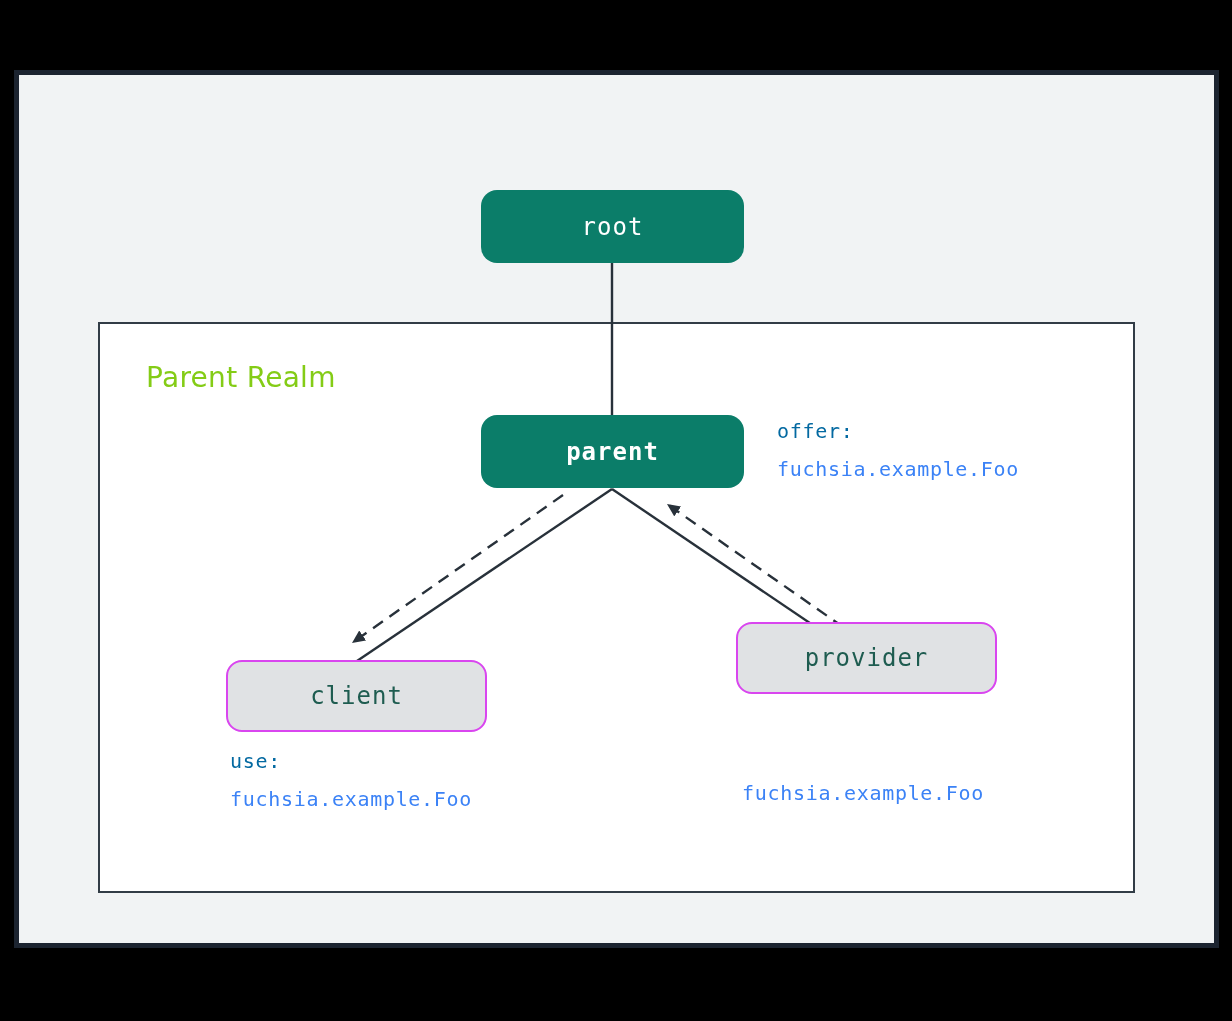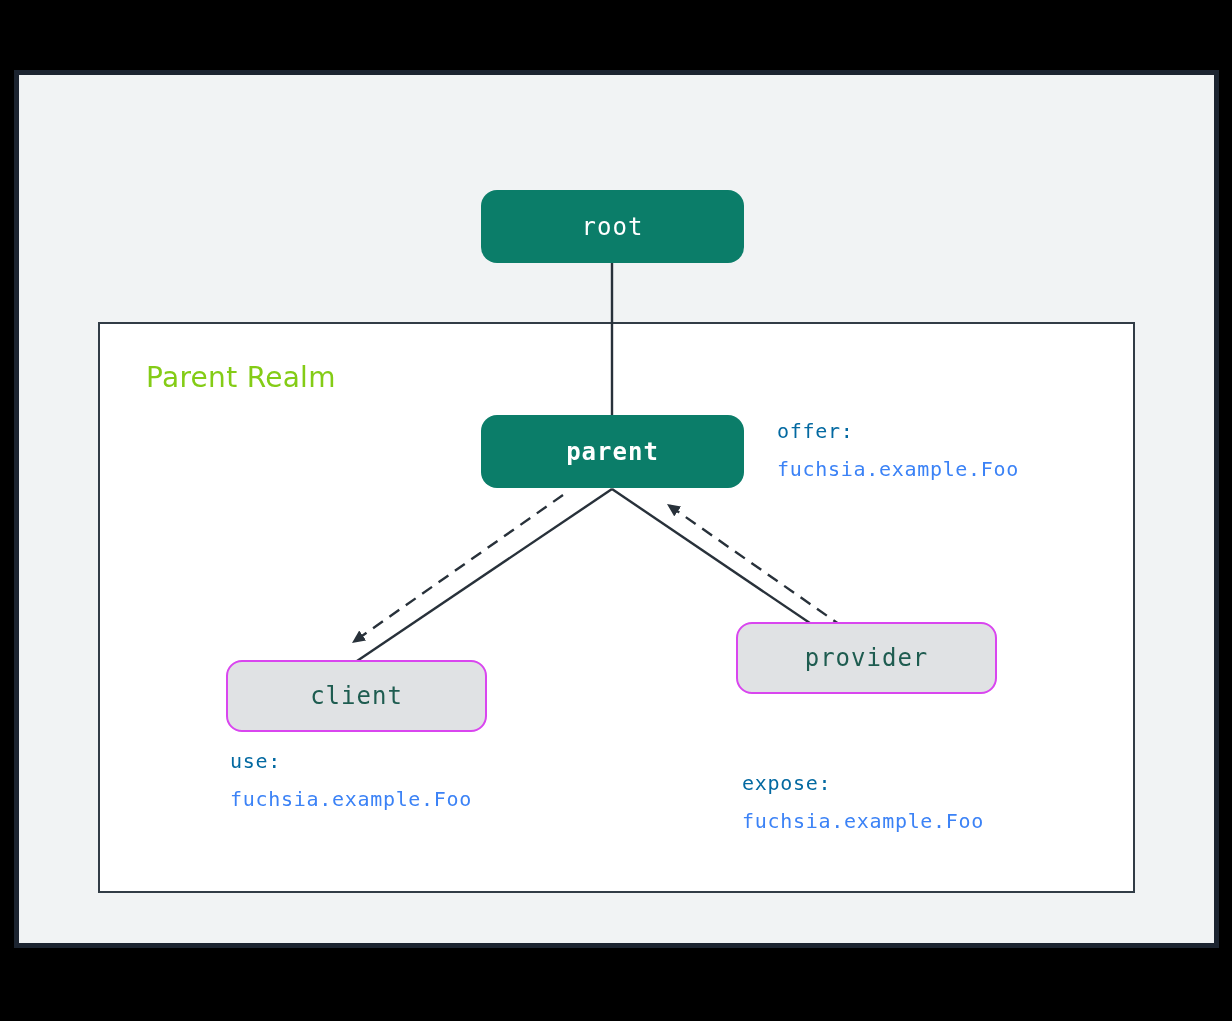--- a/index.html
+++ b/index.html
@@ -124,17 +124,16 @@
     <div class="kw">offer:</div>
     <div class="val">fuchsia.example.Foo</div>
   </div>
 
   <div class="annot annot-use">
     <div class="kw">use:</div>
     <div class="val">fuchsia.example.Foo</div>
   </div>
 
   <div class="annot annot-expose">
-    <div class="kw">expose:</div>
     <div class="val">fuchsia.example.Foo</div>
   </div>
 
 </div>
 
 </body></html>

